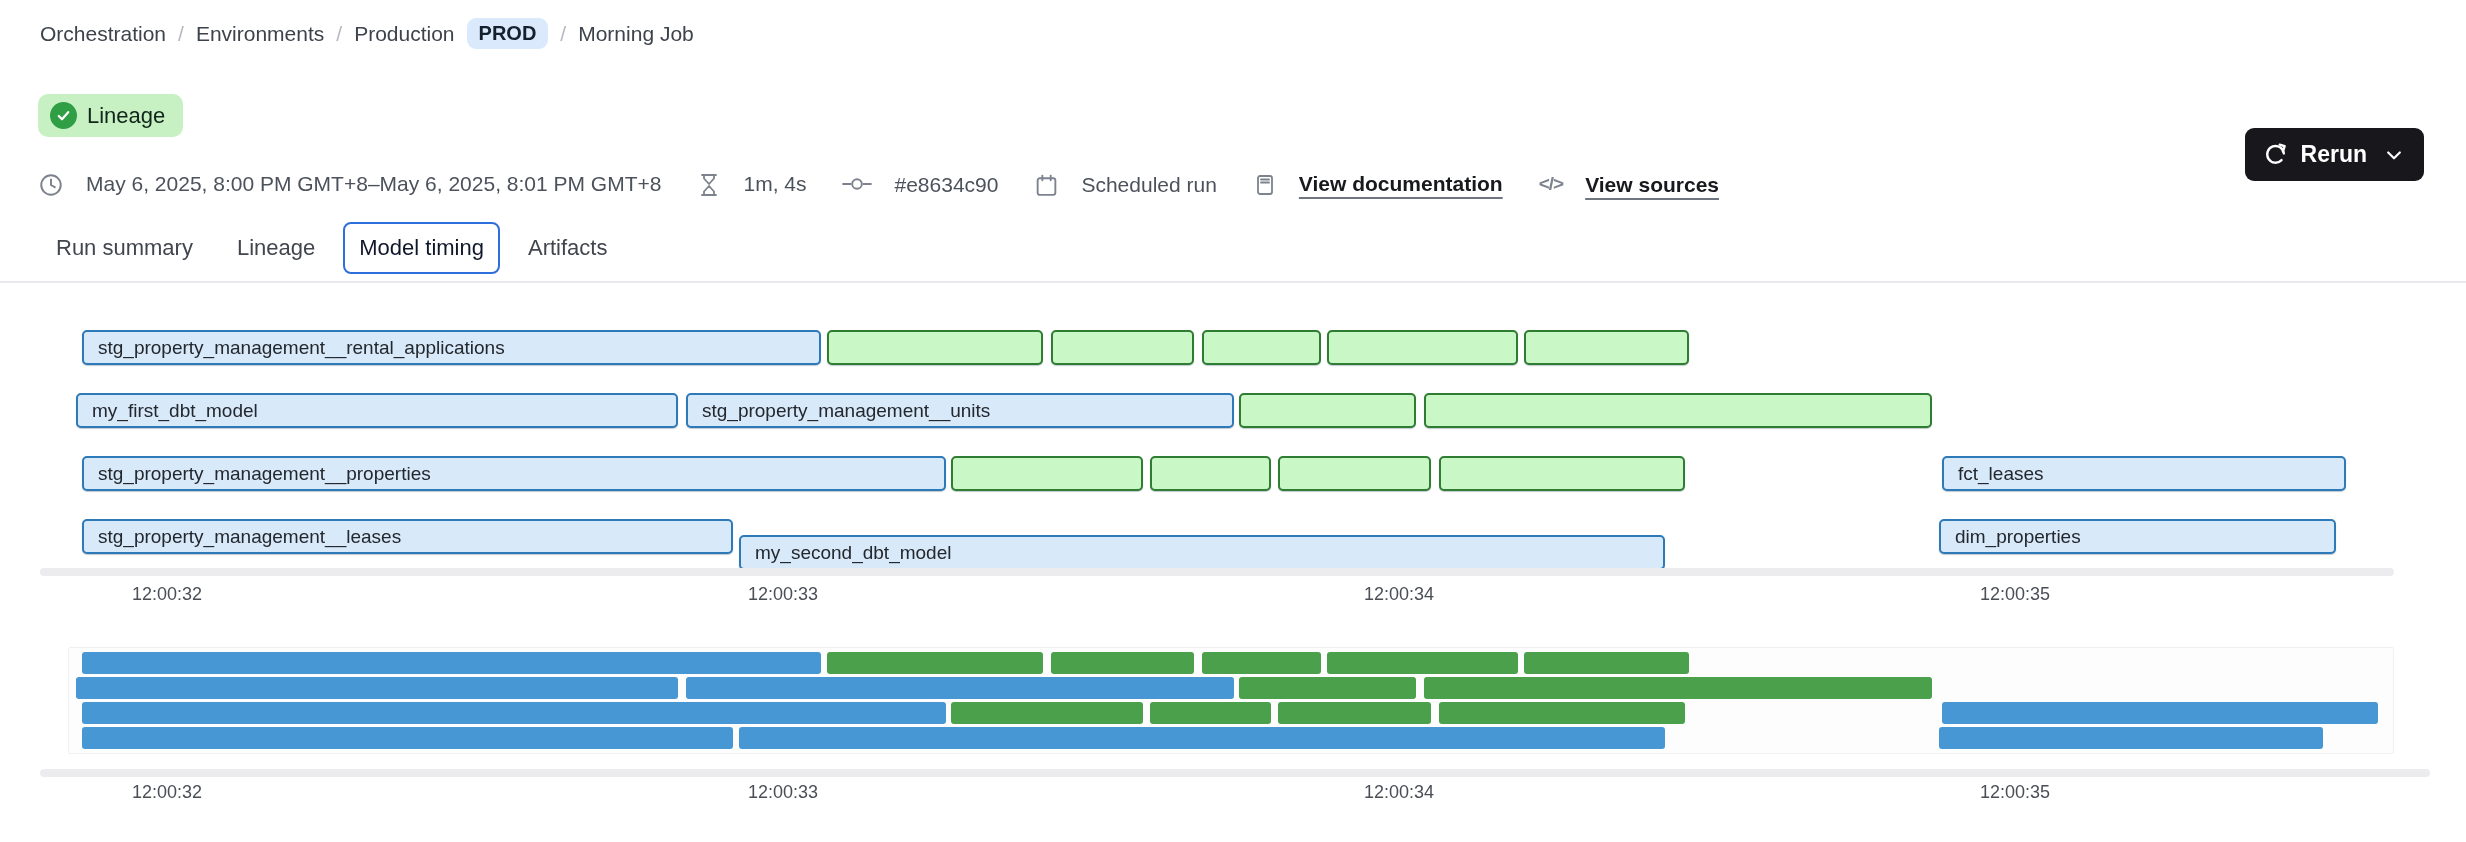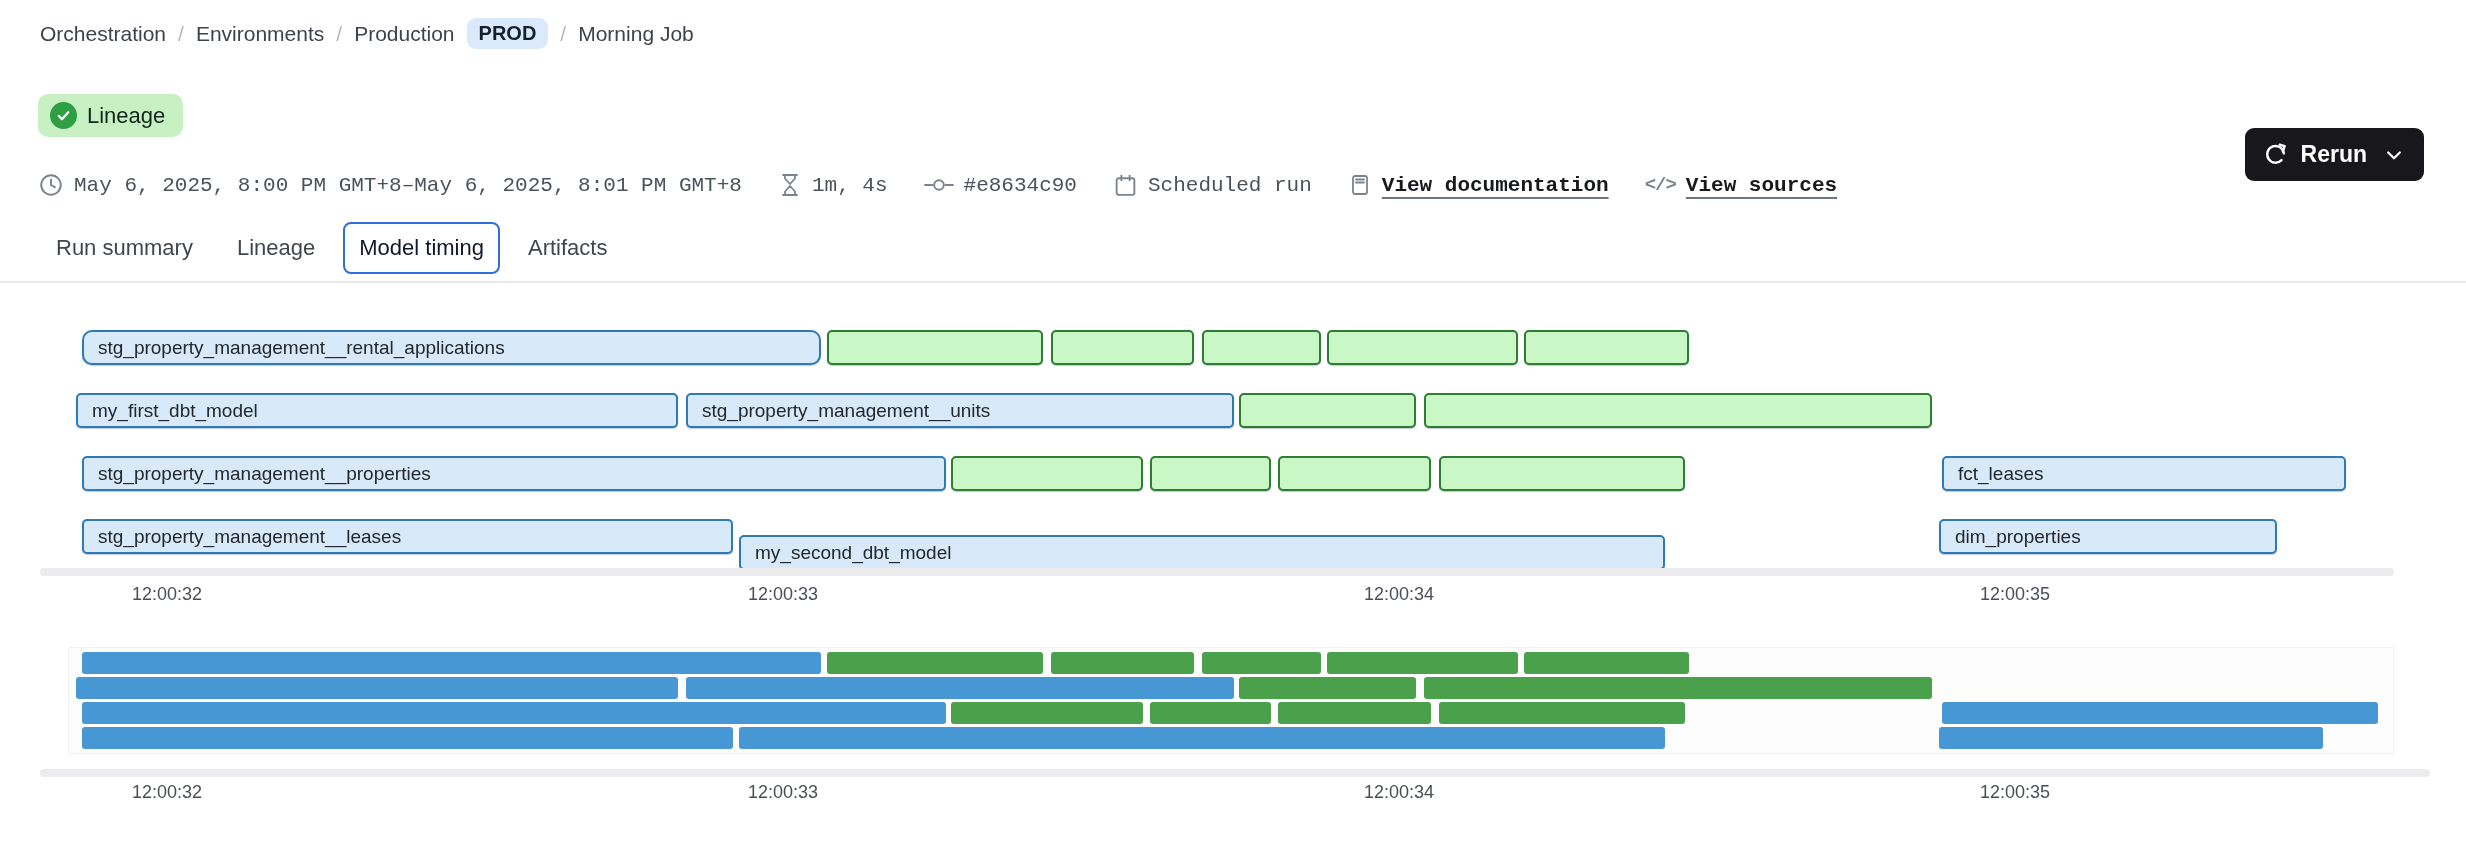--- a/index.html
+++ b/index.html
@@ -19,21 +19,21 @@
   .title-row { position:absolute; top:94px; left:38px; display:flex; align-items:center; gap:28px; }
   .run-title { font-size:44px; font-weight:650; letter-spacing:-0.5px; color:#101215; }
   .status-badge { display:flex; align-items:center; gap:10px; background:var(--badge-bg);
     border-radius:10px; padding:8px 18px 8px 12px; font-size:22px; color:#11251a; }
   .check-circle { width:27px; height:27px; border-radius:50%; background:var(--check-green);
     display:flex; align-items:center; justify-content:center; }
   .check-circle svg { width:15px; height:15px; }
   
   .meta-row { position:absolute; top:172px; left:38px; display:flex; align-items:center; gap:36px;
     font-size:21px; color:#4c525c; }
-  .meta-item { display:flex; align-items:center; gap:10px; white-space:nowrap;font-family:Liberation Mono, monospace; }
+  .meta-item { display:flex; align-items:flex-start; gap:22px; white-space:nowrap; }
   .meta-item svg { stroke:#7c838e; }
   .meta-link { font-weight:700; color:#17191c; text-decoration:underline;
     text-decoration-color:#70767f; text-underline-offset:6px; text-decoration-thickness:2px; cursor:pointer; }
   .code-glyph { font-size:19px; color:#7c838e; font-weight:700; letter-spacing:-1px; }
   
   .rerun-btn { position:absolute; top:128px; right:42px; height:53px; background:var(--rerun-bg);
     color:#fff; border:none; border-radius:9px; display:flex; align-items:center; gap:13px;
     padding:0 20px 0 18px; font-size:23px; font-weight:700; font-family:inherit; cursor:pointer; }
   .rerun-btn svg { stroke:#fff; }
   
@@ -145,39 +145,39 @@
 <div class="tabs">
   <span class="tab">Run summary</span>
   <span class="tab">Lineage</span>
   <span class="tab active">Model timing</span>
   <span class="tab">Artifacts</span>
 </div>
 <div class="tabs-divider"></div>
 
 <div class="chart-layer">
   <div id="gantt">
-      <div class="gbar model" style="left: 82px; top: 330px; width: 739px; border-radius: 10px;">stg_property_management__rental_applications</div>
+      <div class="gbar model" style="left: 82px; top: 330px; width: 739px;">stg_property_management__rental_applications</div>
       <div class="gbar other" style="left: 827px; top: 330px; width: 216px;"></div>
       <div class="gbar other" style="left: 1051px; top: 330px; width: 143px;"></div>
       <div class="gbar other" style="left: 1202px; top: 330px; width: 119px;"></div>
       <div class="gbar other" style="left: 1327px; top: 330px; width: 191px;"></div>
       <div class="gbar other" style="left: 1524px; top: 330px; width: 165px;"></div>
       <div class="gbar model" style="left: 76px; top: 393px; width: 602px;">my_first_dbt_model</div>
       <div class="gbar model" style="left: 686px; top: 393px; width: 548px;">stg_property_management__units</div>
       <div class="gbar other" style="left: 1239px; top: 393px; width: 177px;"></div>
       <div class="gbar other" style="left: 1424px; top: 393px; width: 508px;"></div>
       <div class="gbar model" style="left: 82px; top: 456px; width: 864px;">stg_property_management__properties</div>
       <div class="gbar other" style="left: 951px; top: 456px; width: 192px;"></div>
       <div class="gbar other" style="left: 1150px; top: 456px; width: 121px;"></div>
       <div class="gbar other" style="left: 1278px; top: 456px; width: 153px;"></div>
       <div class="gbar other" style="left: 1439px; top: 456px; width: 246px;"></div>
       <div class="gbar model" style="left: 1942px; top: 456px; width: 404px;">fct_leases</div>
       <div class="gbar model" style="left: 82px; top: 519px; width: 651px;">stg_property_management__leases</div>
       <div class="gbar model" style="left: 739px; top: 519px; width: 926px; margin-top: 16px;">my_second_dbt_model</div>
-      <div class="gbar model" style="left: 1939px; top: 519px; width: 338px; text-align: center;">dim_properties</div>
+      <div class="gbar model" style="left: 1939px; top: 519px; width: 397px; text-align: center;">dim_properties</div>
     </div>
   <div class="track" id="track1" style="left: 40px; top: 568px; width: 2354px;"></div>
   <div class="axis" id="axis1">
       <span class="tick" style="left: 167px; top: 584px;">12:00:32</span>
       <span class="tick" style="left: 783px; top: 584px;">12:00:33</span>
       <span class="tick" style="left: 1399px; top: 584px;">12:00:34</span>
       <span class="tick" style="left: 2015px; top: 584px;">12:00:35</span>
     </div>
   <div class="minimap-panel"></div>
   <div id="minimap">

